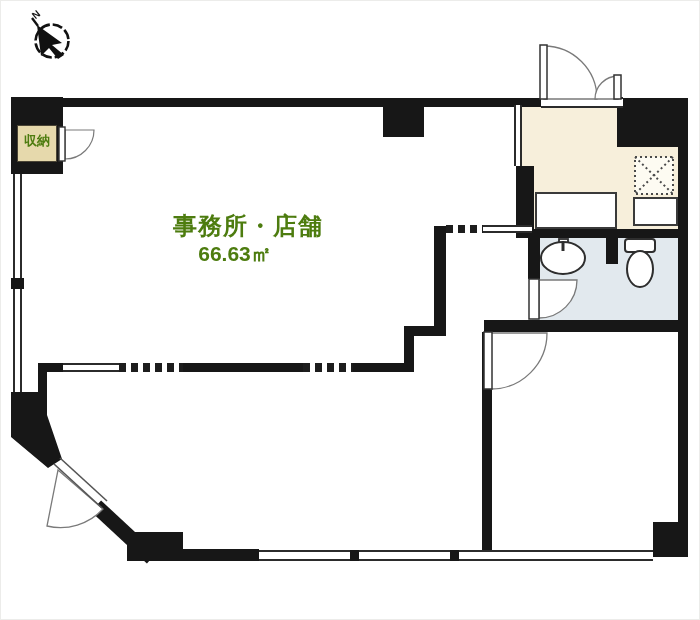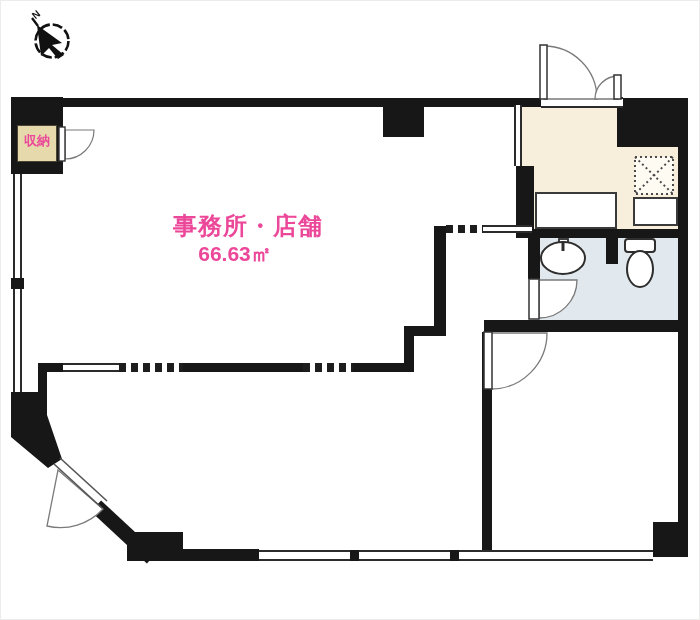--- a/index.html
+++ b/index.html
@@ -8,21 +8,21 @@
     font-family:"Liberation Sans", sans-serif;overflow:hidden;
     box-sizing:border-box;border:1px solid #ececea;
   }
   .abs{position:absolute;box-sizing:border-box;}
   .fill{z-index:1;}
   .wall{background:#171717;z-index:3;}
   .winh{background:#ffffff;border-top:2px solid #2b2b2b;border-bottom:2px solid #2b2b2b;z-index:3;}
   .winv{background:#ffffff;border-left:2px solid #2b2b2b;border-right:2px solid #2b2b2b;z-index:3;}
   .dash{background:repeating-linear-gradient(to right,#1d1d1d 0 7px,#ffffff 7px 12px);z-index:3;}
   .counter{background:#ffffff;border:2px solid #3a3a3a;z-index:2;}
-  .txt{z-index:6;color:#ec4899;text-align:center;line-height:1.1;}
+  .txt{z-index:6;color:#4d7c0f;text-align:center;line-height:1.1;}
   svg.overlay{position:absolute;left:0;top:0;z-index:5;}
   #room-title{left:127px;top:212px;width:240px;font-size:24px;font-weight:bold;letter-spacing:1px;}
   #room-area{left:114px;top:241px;width:240px;font-size:21px;font-weight:bold;}
   #closet-label{left:14px;top:133px;width:44px;font-size:13px;font-weight:bold;}
   #compass-n{left:27px;top:8px;width:16px;font-size:10px;font-weight:bold;transform:rotate(-40deg);z-index:6;color:#111;text-align:center;}
 </style>
 </head>
 <body>
 
 <div id="stage">

